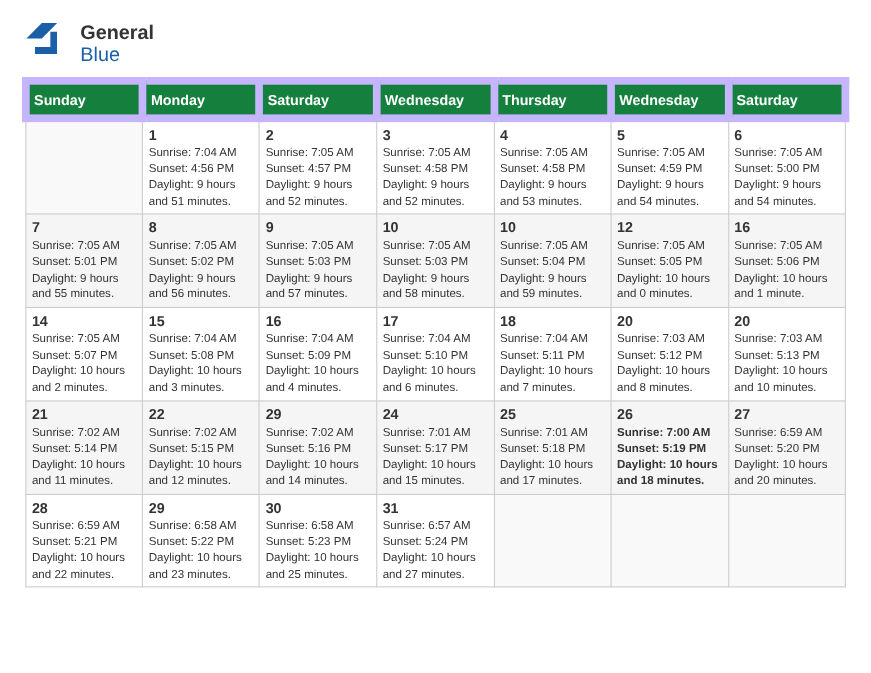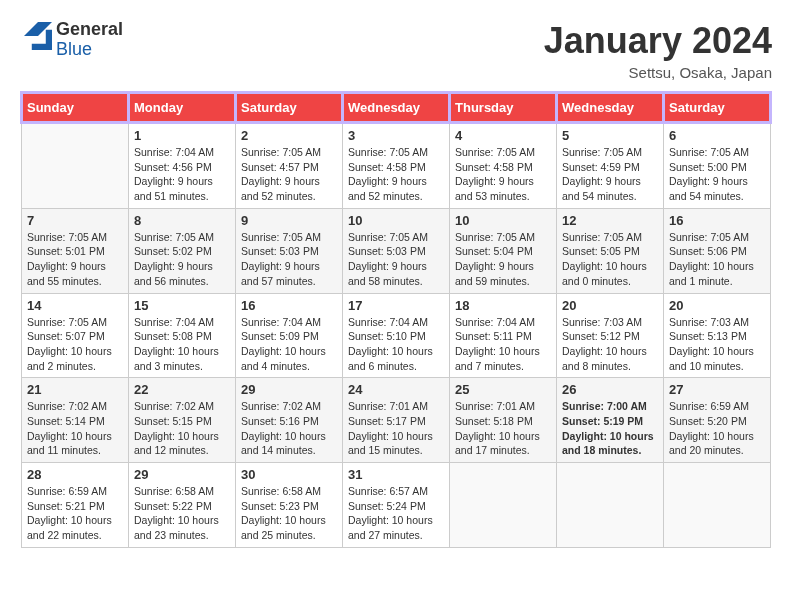--- a/index.html
+++ b/index.html
@@ -12,20 +12,21 @@
     }
     .header {
       display: flex;
       justify-content: space-between;
       align-items: flex-start;
       margin-bottom: 10px;
     }
     .logo {
       display: flex;
       align-items: center;
+      gap: 17px;
     }
     .logo-general { display: block; }
     .logo-blue { display: block; color: #1a5fa8; }
     .logo-icon {
       width: 28px;
       height: 28px;
       margin-left: 4px;
       margin-top: -4px;
     }
     .title-block {
@@ -40,27 +41,27 @@
       font-size: 15px;
       color: #555;
       margin-top: 2px;
     }
     .calendar {
       width: 100%;
       border-collapse: collapse;
       font-size: 11px;
     }
     .calendar thead tr th {
-      background-color: #ef4444;
+      background-color: #15803d;
       color: #fff;
       padding: 6px 4px;
       text-align: left;
       font-size: 13px;
       font-weight: bold;
-      border: 3px solid #c4b5fd;
+      border: 7px solid #c4b5fd;
     }
     .calendar tbody tr td {
       border: 1px solid #ccc;
       vertical-align: top;
       padding: 4px 5px;
       width: 107px;
       min-height: 80px;
       background: #fff;
     }
     .calendar tbody tr:nth-child(even) td {
@@ -91,24 +92,20 @@
       <svg class="logo-icon" viewBox="0 0 36 36" xmlns="http://www.w3.org/2000/svg">
         <polygon points="10,28 28,28 28,10 36,10 36,36 10,36" fill="#1a5fa8"></polygon>
         <polygon points="0,18 18,0 36,0 18,18" fill="#1a5fa8"></polygon>
       </svg>
     </div>
     <div style="margin-left:4px;">
       <span class="logo-general" style="font-size:18px;font-weight:bold;color:#333;display:block;line-height:1.1;">General</span>
       <span class="logo-blue" style="font-size:18px;font-weight:normal;color:#1a5fa8;display:block;line-height:1.1;">Blue</span>
     </div>
   </div>
-  <div class="title-block">
-    <div class="month-title">January 2024</div>
-    <div class="location">Settsu, Osaka, Japan</div>
-  </div>
 </div>
 
 <table class="calendar">
   <thead>
     <tr>
         <th>Sunday</th>
         <th>Monday</th>
         <th>Saturday</th>
         <th>Wednesday</th>
         <th>Thursday</th>

